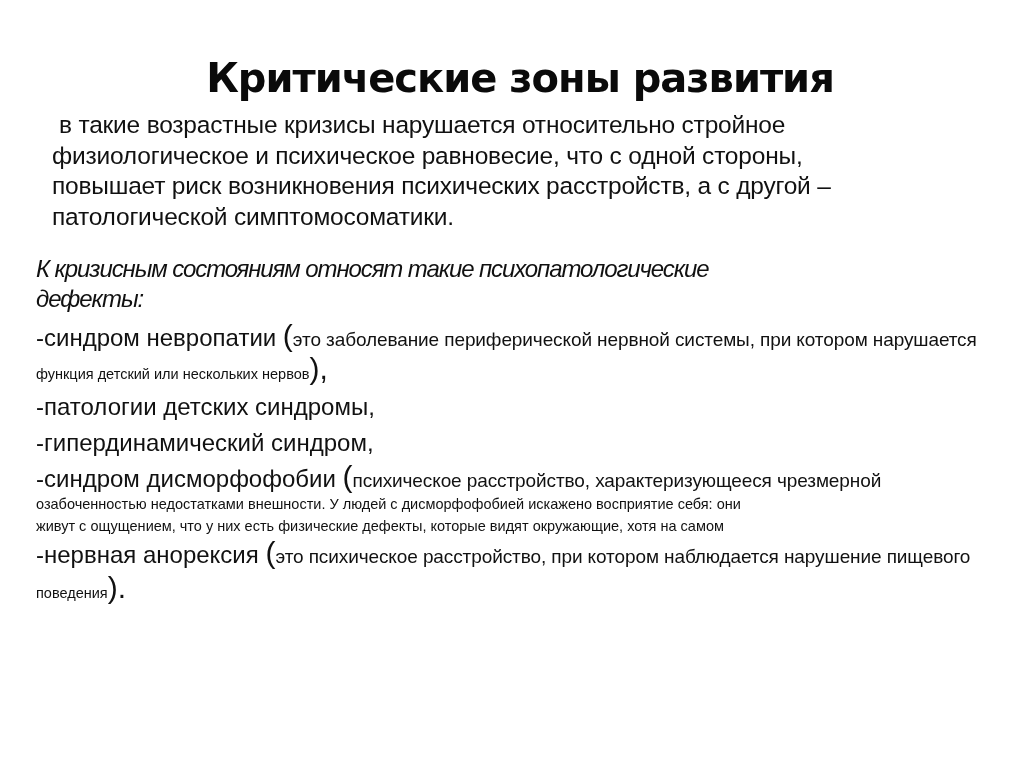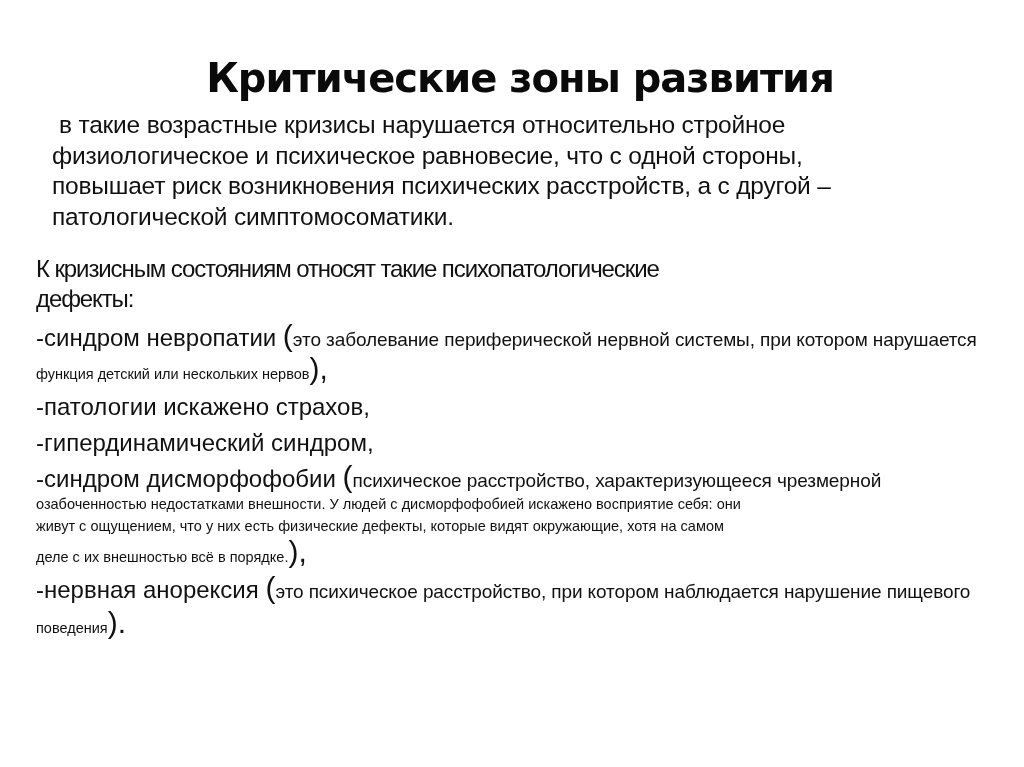--- a/index.html
+++ b/index.html
@@ -51,20 +51,21 @@
       text-indent: 0;
     }
     .intro-lines span { display: block; white-space: nowrap; }
     .intro-lines span:first-child { padding-left: 7px; }
     .lead {
       margin: 22px 0 0 0;
       font-size: 24px;
       line-height: 30px;
       letter-spacing: -1.1px;
       font-family: "Liberation Sans", sans-serif;
+      font-style: italic;
     }
     .lead span { display: block; white-space: nowrap; }
     .item {
       margin: 0;
       white-space: nowrap;
     }
     .item-main {
       font-size: 24px;
       line-height: 36px;
       letter-spacing: 0px;
@@ -111,29 +112,28 @@
     </p>
 
     <div class="syndrome-list">
 
       <div class="item" id="item-0">
         <span class="item-main">-синдром невропатии </span><span class="paren">(</span><span class="note">это заболевание периферической нервной системы, при котором нарушается</span>
         <span class="item-note-line last"><span>функция детский или нескольких нервов</span><span class="paren">),</span></span>
       </div>
 
 
-      <div class="item item-main">-патологии искажено страхов,</div>
+      <div class="item item-main">-патологии детских синдромы,</div>
 
       <div class="item item-main">-гипердинамический синдром,</div>
 
       <div class="item" id="item-4">
         <span class="item-main">-синдром дисморфофобии </span><span class="paren">(</span><span class="note">психическое расстройство, характеризующееся чрезмерной</span>
         <span class="item-note-line first">озабоченностью недостатками внешности. У людей с дисморфофобией искажено восприятие себя: они</span>
         <span class="item-note-line">живут с ощущением, что у них есть физические дефекты, которые видят окружающие, хотя на самом</span>
-        <span class="item-note-line last"><span>деле с их внешностью всё в порядке.</span><span class="paren">),</span></span>
       </div>
 
       <div class="item" id="item-5">
         <span class="item-main">-нервная анорексия </span><span class="paren">(</span><span class="note">это психическое расстройство, при котором наблюдается нарушение пищевого</span>
         <span class="item-note-line last"><span>поведения</span><span class="paren">).</span></span>
       </div>
 
     </div>
   </div>
 </div>

